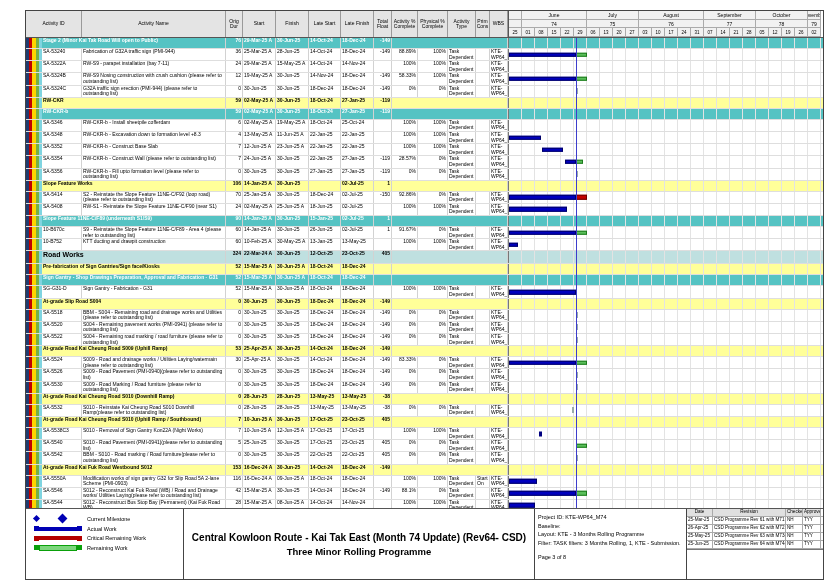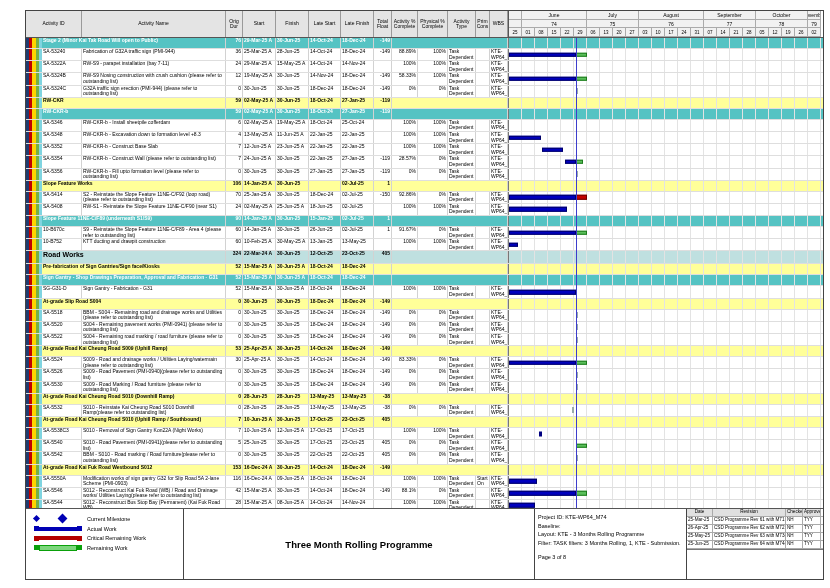--- a/index.html
+++ b/index.html
@@ -1069,21 +1069,22 @@
         <div class="li">
           <span class="lic">
               <span class="lsq" style="background:#0aa00a"></span>
               <span class="lbar" style="background:#7cd67c;border:0.5px solid #0aa00a"></span>
               <span class="lsq" style="background:#0aa00a"></span>
             </span>
           <span>Remaining Work</span>
         </div>
       </div>
       <div class="titleblock">
-        <div class="t2">Three Month Rolling Programme</div>
+        <div class="t1">Central Kowloon Route - Kai Tak East (Month 74 Update) (Rev64- CSD)</div>
+        <div class="t2">Three Minor Rolling Programme</div>
       </div>
       <div class="infoblock">
         <div>Project ID: KTE-WP64_M74</div>
         <div>Baseline:</div>
         <div>Layout: KTE - 3 Months Rolling Programme</div>
         <div>Filter: TASK filters: 3 Months Rolling, 1, KTE - Submission.</div>
         <div class="pg">Page 3 of 8</div>
       </div>
       <div class="revblock">
         <div class="rt" id="revtable">

